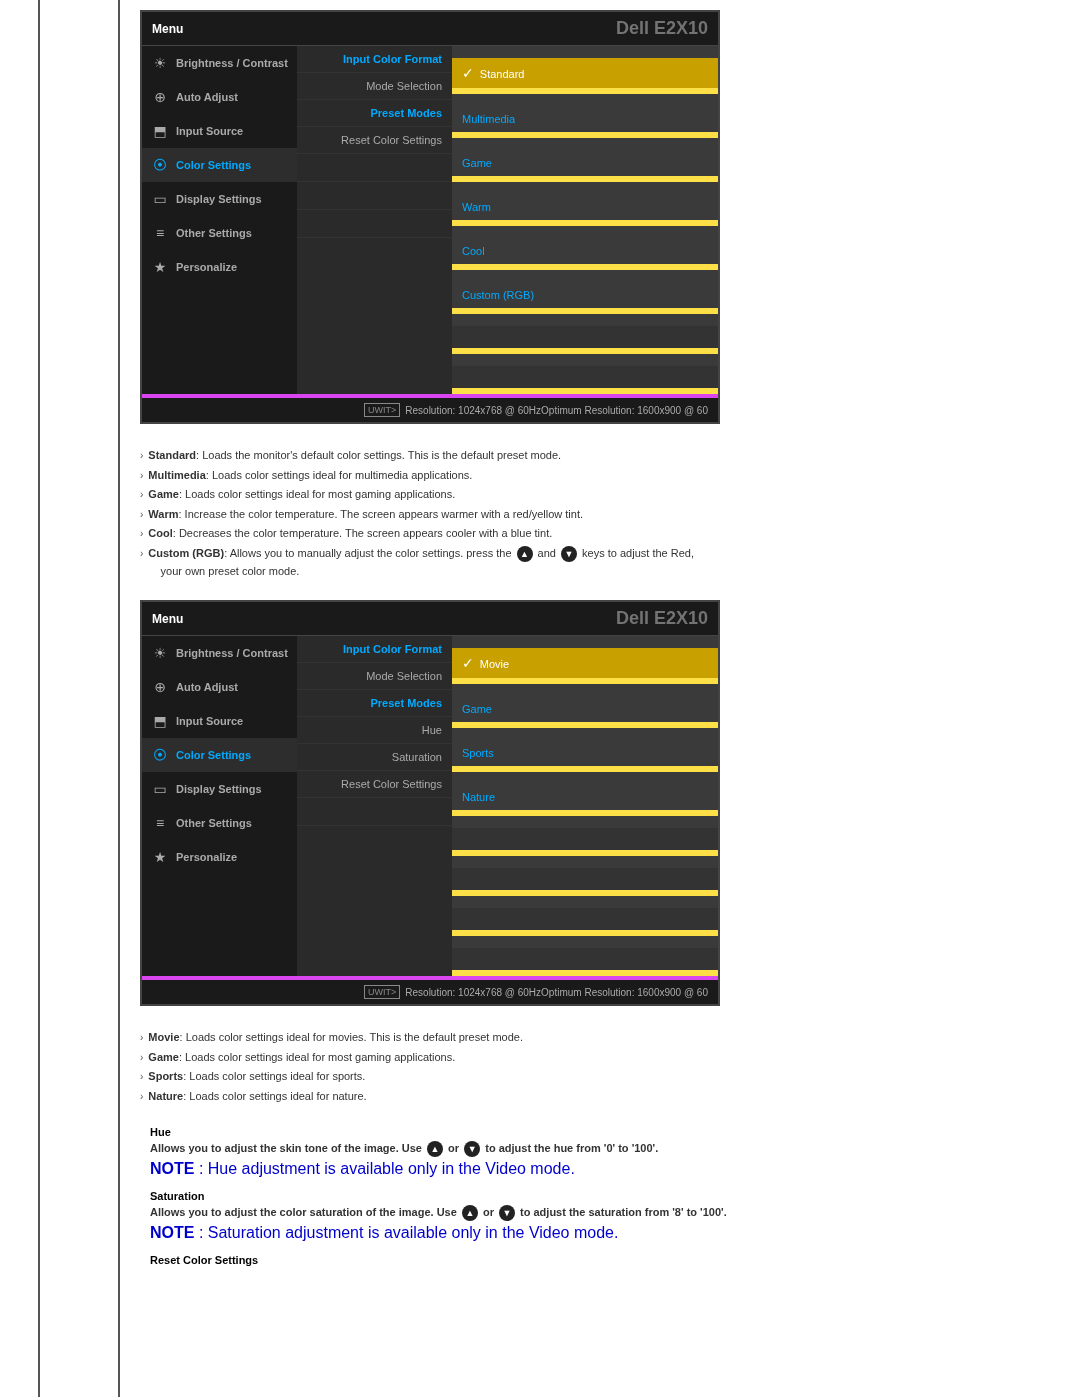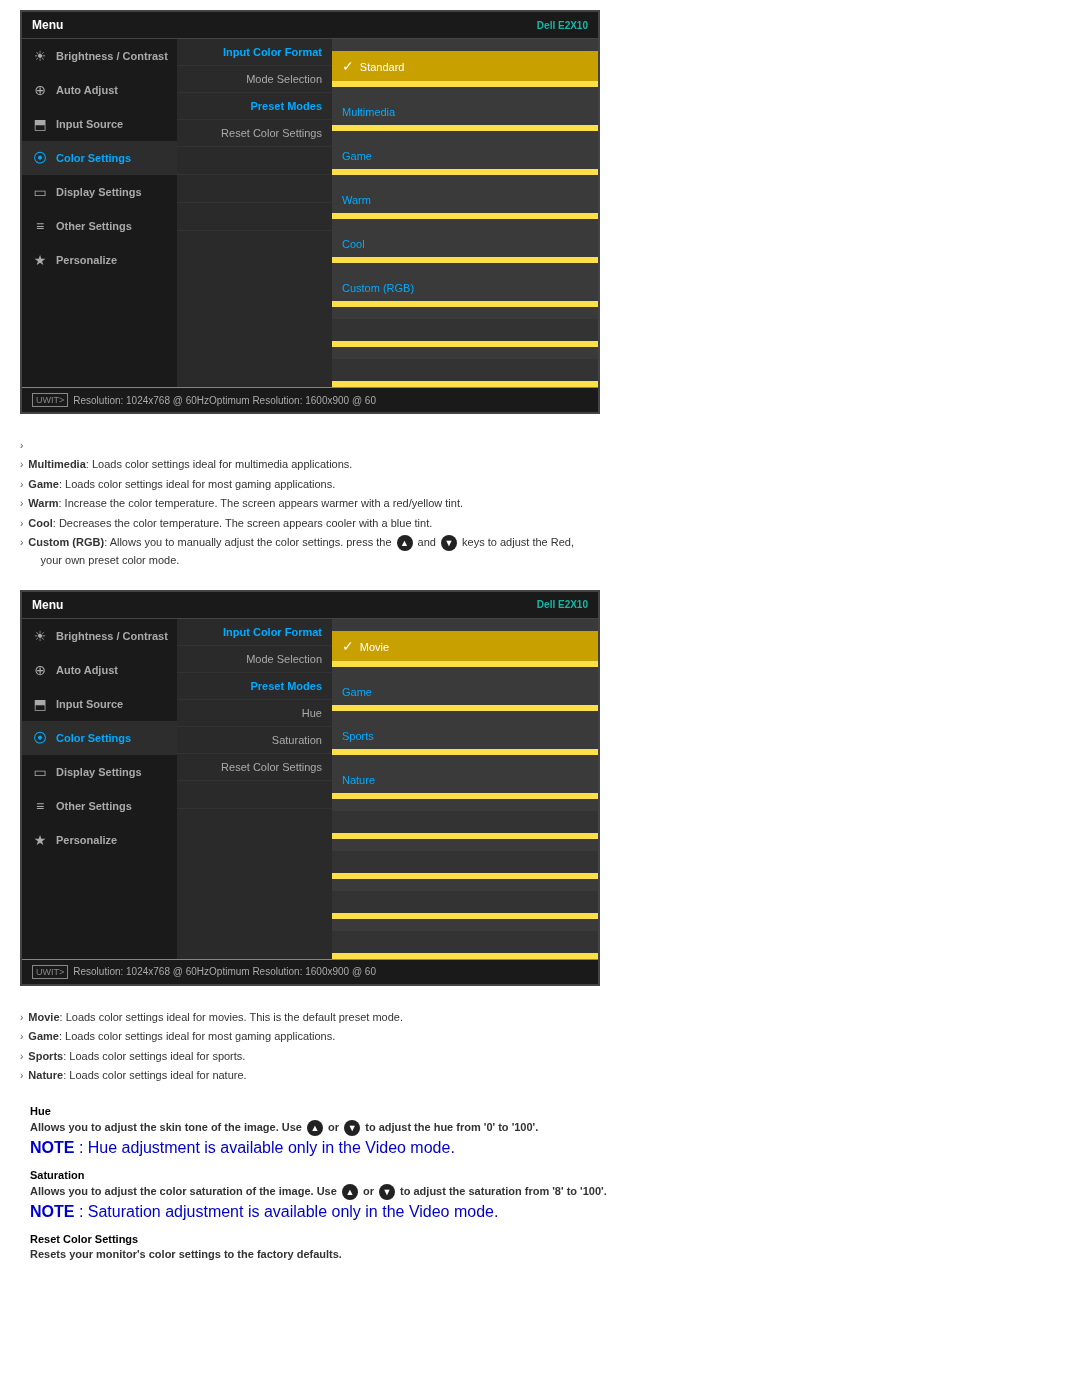--- a/index.html
+++ b/index.html
@@ -7,21 +7,21 @@
       background: #ffffff;
       font-family: Arial, sans-serif;
       font-size: 12px;
       color: #000;
       width: 1080px;
       min-height: 1397px;
     }
 
     .page-container {
       display: flex;
-      flex-direction: column;
+      flex-direction: row;
       width: 1078px;
       min-height: 1397px;
     }
 
     
     .left-sidebar {
       width: 120px;
       border-right: 2px solid #555;
       position: relative;
       flex-shrink: 0;
@@ -60,22 +60,22 @@
       border-bottom: 1px solid #444;
     }
 
     .osd-header-title {
       color: #ffffff;
       font-size: 12px;
       font-weight: bold;
     }
 
     .osd-header-model {
-      color: #14b8a6;
-      font-size: 10px;
+      color: #737373;
+      font-size: 18px;
       font-weight: bold;
       margin-left: 7px;
     }
 
     .osd-body {
       display: flex;
       flex-direction: row;
     }
 
     
@@ -158,23 +158,23 @@
     .osd-right-item.empty {
       height: 28px;
       background: #333;
     }
 
     
     .osd-footer {
       background: #1a1a1a;
       padding: 5px 10px;
       display: flex;
-      justify-content: flex-start;
+      justify-content: flex-end;
       align-items: center;
-      border-top: 1px solid #d946ef;
+      border-top: 4px solid #d946ef;
     }
 
     .osd-footer-left {
       display: flex;
       align-items: center;
       gap: 5px;
       color: #aaaaaa;
       font-size: 10px;
     }
 
@@ -368,20 +368,21 @@
           <span class="osd-footer-logo">UWIT&gt;</span>
           <span>Resolution: 1024x768 @ 60Hz</span>
         </div>
         <div class="osd-footer-right">Optimum Resolution: 1600x900 @ 60</div>
       </div>
     </div>
 
     <div class="description-area">
       <div class="desc-item">
         <span class="bullet">›</span>
+        <span class="desc-text"><span class="bold-label">Standard</span>: Loads the monitor's default color settings. This is the default preset mode.</span>
       </div>
       <div class="desc-item">
         <span class="bullet">›</span>
         <span class="desc-text"><span class="bold-label">Multimedia</span>: Loads color settings ideal for multimedia applications.</span>
       </div>
       <div class="desc-item">
         <span class="bullet">›</span>
         <span class="desc-text"><span class="bold-label">Game</span>: Loads color settings ideal for most gaming applications.</span>
       </div>
       <div class="desc-item">
@@ -521,18 +522,17 @@
           <span> to adjust the saturation from '8' to '100'.</span>
         </div>
         <div class="note-text">
           <span class="note-label">NOTE</span>
           <span>: Saturation adjustment is available only in the Video mode.</span>
         </div>
       </div>
 
       <div class="right-panel-row">
         <div class="row-label">Reset Color Settings</div>
-        <div class="row-content">Resets your monitor's color settings to the factory defaults.</div>
       </div>
     </div>
 
   </div>
 </div>
 
 </body></html>

